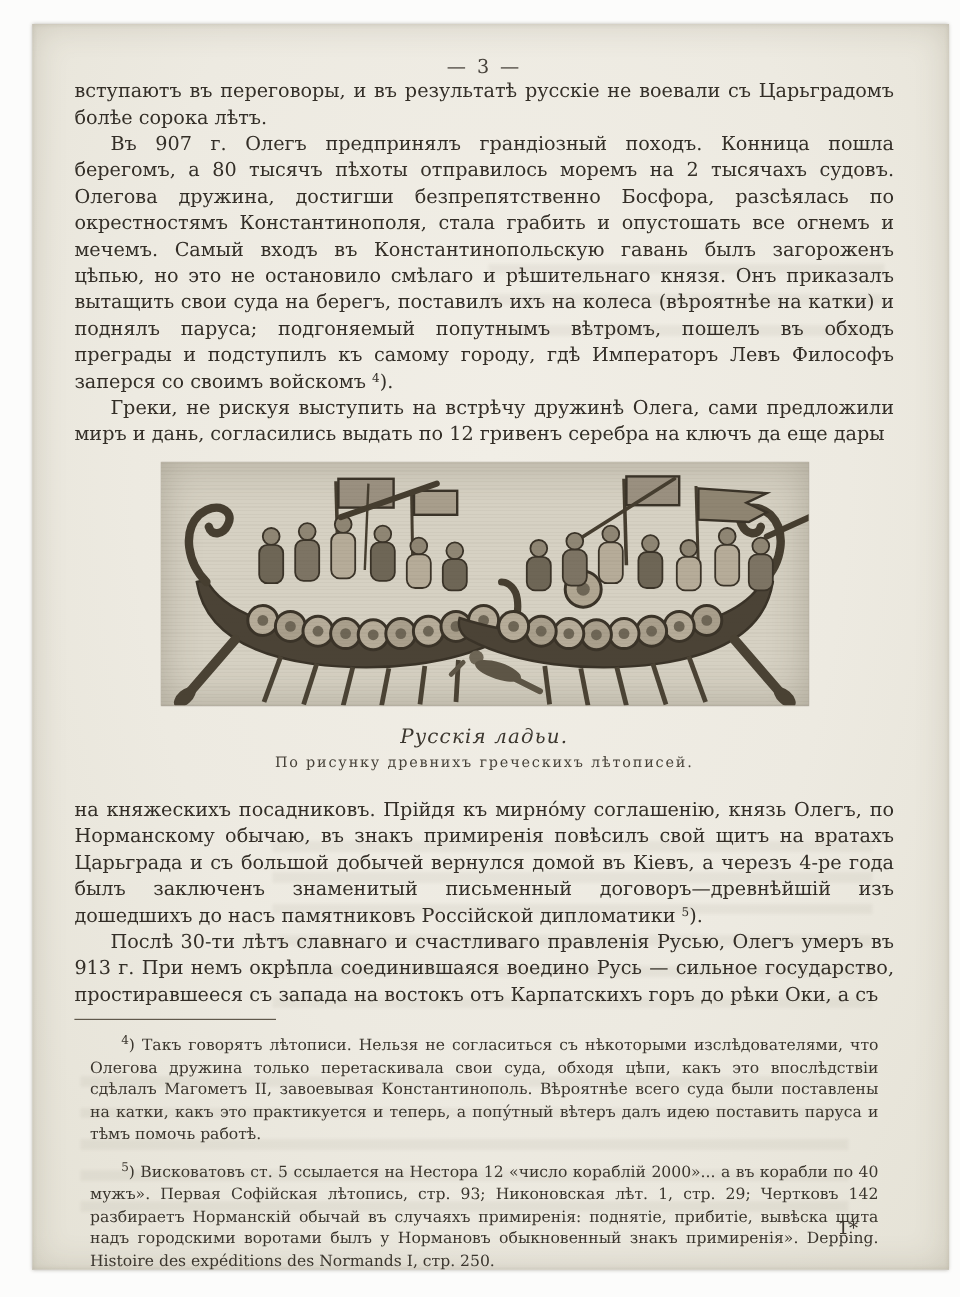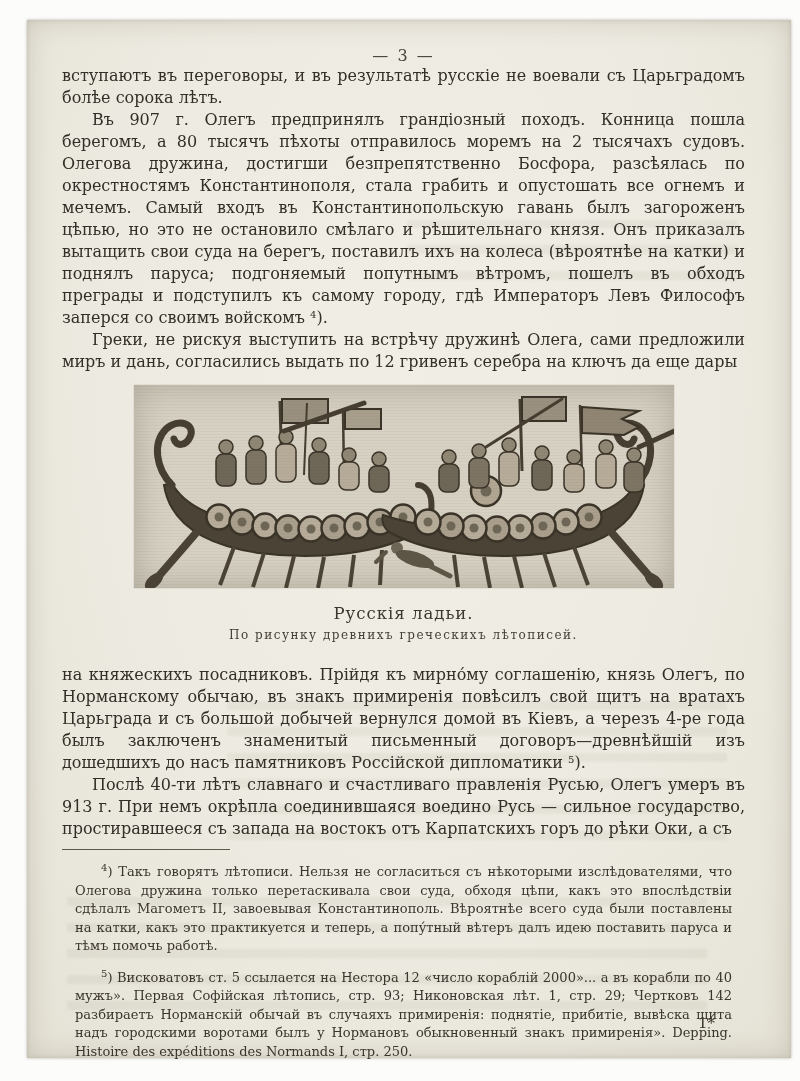--- a/index.html
+++ b/index.html
@@ -34,21 +34,21 @@
   .photo{
     width:540px;height:203px;position:relative;overflow:hidden;
     background:#d6d1c3;
     box-shadow: inset 0 0 34px rgba(70,60,42,.28), 0 0 1px rgba(60,50,35,.4);
   }
   .photo::after{
     content:"";position:absolute;inset:0;pointer-events:none;
     background:repeating-linear-gradient(0deg, rgba(70,62,45,.045) 0 1px, transparent 1px 3px);
   }
   .photo svg{position:absolute;inset:0;width:100%;height:100%;}
-  .caption{margin-top:16px;text-align:center;font-size:16.5px;letter-spacing:1px;color:#3b362e;}
+  .caption{margin-top:16px;text-align:center;font-size:16.5px;letter-spacing:1px;color:#3b362e;font-style:italic;}
   .subcaption{margin-top:5px;text-align:center;font-size:12px;font-weight:normal;
     letter-spacing:1.5px;color:#443f36;}
   .bodytext2{margin-top:22px;}
   .fnsep{
     border:none;border-top:1px solid #5f584b;width:168px;
     margin:9px 0 7px 0;height:0;
   }
   .footnotes{font-size:13px;line-height:18.5px;text-align:justify;color:#3a352d;}
   .footnotes p{margin:13px;text-indent:26px;}
   .signature{position:absolute;right:76px;bottom:26px;font-size:15px;color:#3a352d;}
@@ -213,21 +213,21 @@
         </svg>
       </div>
       <figcaption>
         <div class="caption">Русскія ладьи.</div>
         <div class="subcaption">По рисунку древнихъ греческихъ лѣтописей.</div>
       </figcaption>
     </figure>
 
     <section class="bodytext bodytext2">
       <p><span>на княжескихъ посадниковъ. Прійдя къ мирно́му соглашенію, князь Олегъ, по Норманскому обычаю, въ знакъ примиренія повѣсилъ свой щитъ на вратахъ Царьграда и съ большой добычей вернулся домой въ Кіевъ, а черезъ 4-ре года былъ заключенъ знаменитый письменный договоръ—древнѣйшій изъ дошедшихъ до насъ памятниковъ Россійской дипломатики </span><sup>5</sup><span>).</span></p>
-      <p class="indent"><span>Послѣ 40-ти лѣтъ славнаго и счастливаго правленія Русью, Олегъ умеръ въ 913 г. При немъ окрѣпла соединившаяся воедино Русь — сильное государство, простиравшееся съ запада на востокъ отъ Карпатскихъ горъ до рѣки Оки, а съ</span></p>
+      <p class="indent"><span>Послѣ 30-ти лѣтъ славнаго и счастливаго правленія Русью, Олегъ умеръ въ 913 г. При немъ окрѣпла соединившаяся воедино Русь — сильное государство, простиравшееся съ запада на востокъ отъ Карпатскихъ горъ до рѣки Оки, а съ</span></p>
     </section>
 
     <hr class="fnsep">
 
     <section class="footnotes">
       <p><sup>4</sup><span>) Такъ говорятъ лѣтописи. Нельзя не согласиться съ нѣкоторыми изслѣдователями, что Олегова дружина только перетаскивала свои суда, обходя цѣпи, какъ это впослѣдствіи сдѣлалъ Магометъ II, завоевывая Константинополь. Вѣроятнѣе всего суда были поставлены на катки, какъ это практикуется и теперь, а попу́тный вѣтеръ далъ идею поставить паруса и тѣмъ помочь работѣ.</span></p>
       <p><sup>5</sup><span>) Висковатовъ ст. 5 ссылается на Нестора 12 </span><span class="it">«число кораблій 2000»... а въ корабли по 40 мужъ</span><span>». Первая Софійская лѣтопись, стр. 93; Никоновская лѣт. 1, стр. 29; Чертковъ 142 разбираетъ Норманскій обычай въ случаяхъ примиренія: </span><span class="it">поднятіе, прибитіе, вывѣска щита надъ городскими воротами былъ у Нормановъ обыкновенный знакъ примиренія</span><span>». Depping. Histoire des expéditions des Normands I, стр. 250.</span></p>
     </section>
 
   </div>

